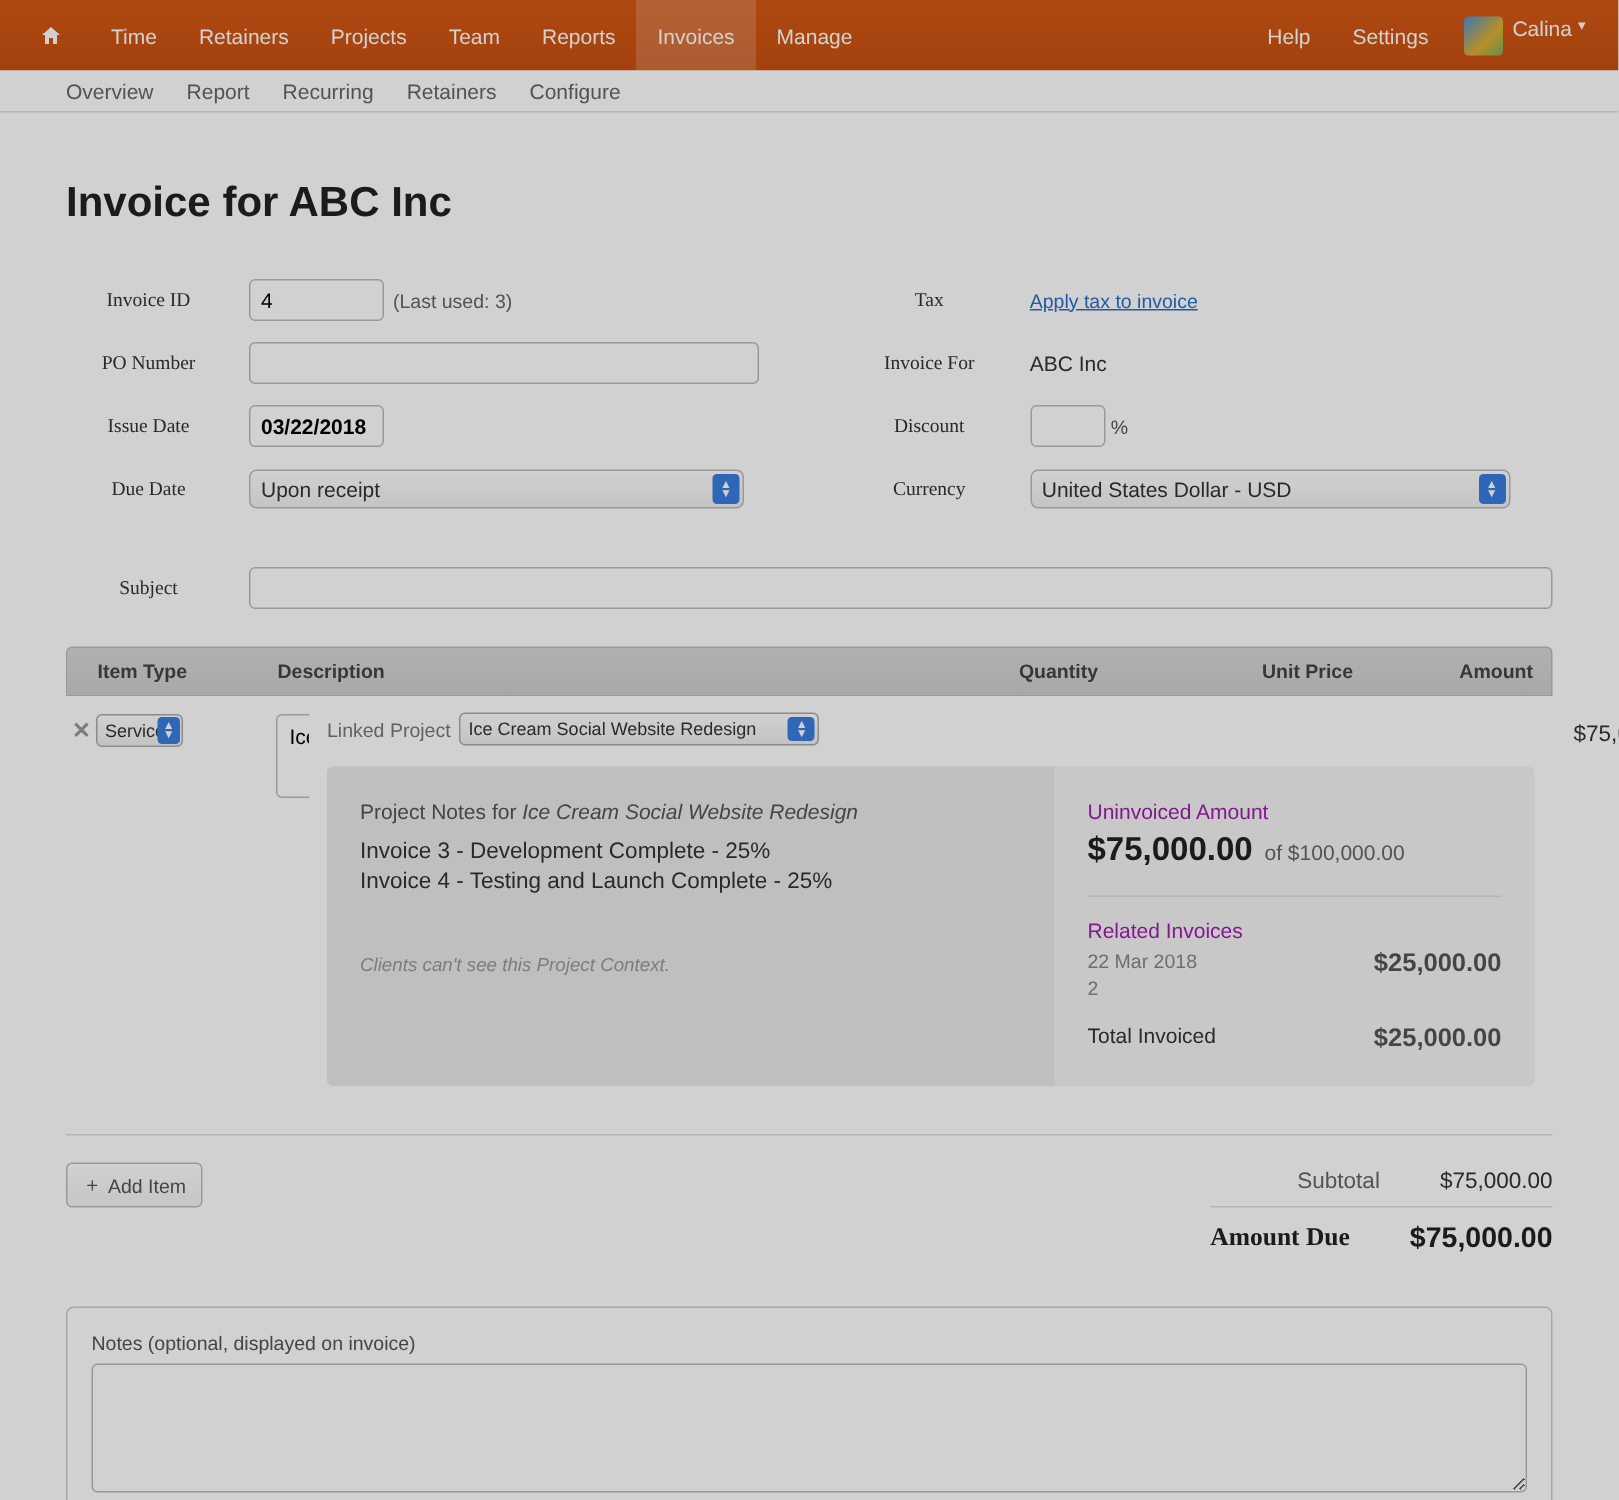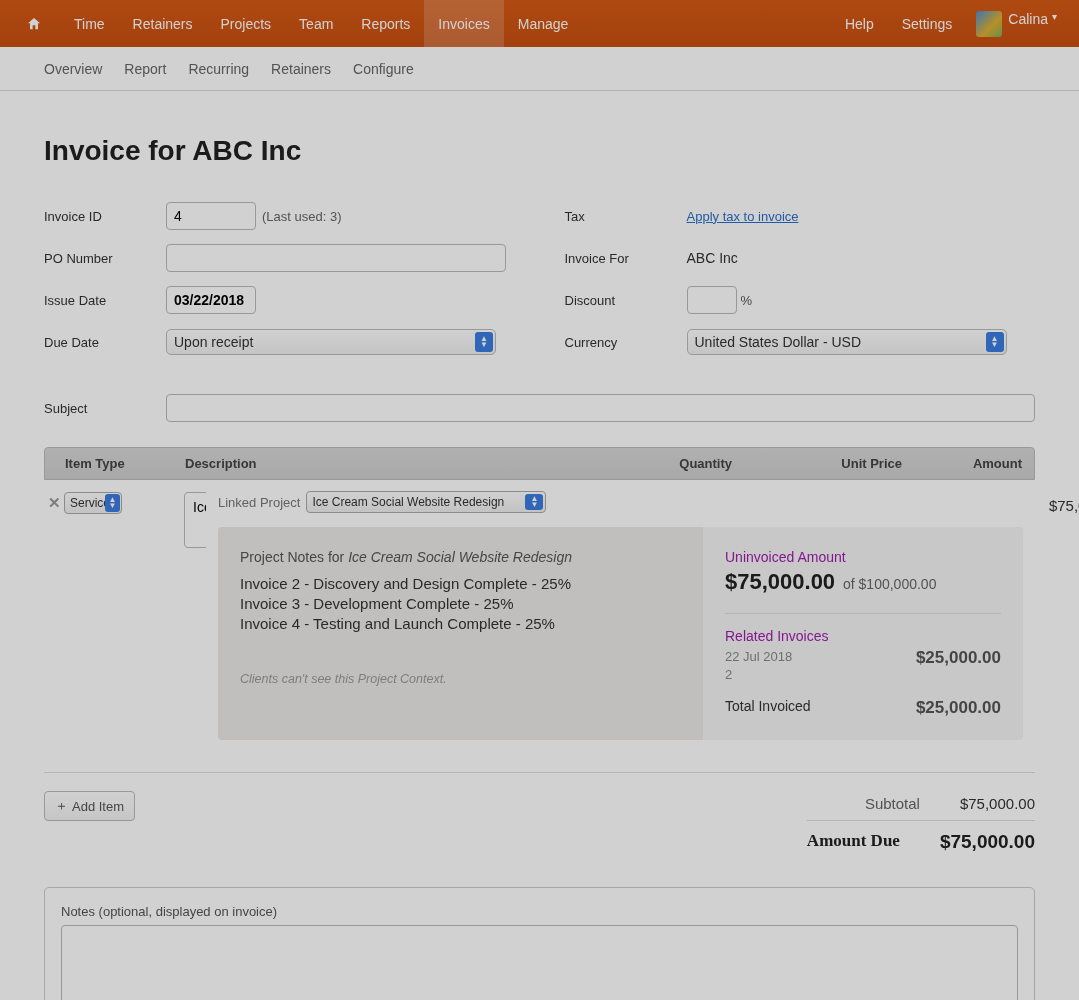--- a/index.html
+++ b/index.html
@@ -11,32 +11,32 @@
 .topnav .left { display:flex; align-items:flex-start; height:100%; }
 .navitem { color:#fff; font-size:14px; padding:0 14px; height:100%; display:flex; align-items:center; cursor:pointer; }
 .navitem.home { padding:0 18px; font-size:18px; }
 .navitem.active { background:rgba(255,255,255,0.18); }
 .topnav .right { margin-left:auto; display:flex; align-items:center; height:100%; }
 .avatar { width:26px; height:26px; background:linear-gradient(135deg,#4a90d9,#e0b030 60%,#7cae5b); border-radius:3px; margin-left:10px; margin-right:6px;}
 .userwrap { display:flex; align-items:flex-start; color:#fff; padding-right:14px;}
 .chev { margin-left:4px; font-size:10px; }
 
 
-.subnav { height:44px; border-bottom:1px solid #ddd; display:flex; align-items:center; padding-left:44px; gap:22px; font-size:14px; position:relative; z-index:2; background:#fff;}
+.subnav { height:28px; border-bottom:1px solid #ddd; display:flex; align-items:center; padding-left:44px; gap:22px; font-size:14px; position:relative; z-index:2; background:#fff;}
 .subnav .subitem { color:#666; cursor:pointer; }
 
 
 .page { padding: 44px 44px 40px 44px; position:relative; z-index:2; }
 h1 { font-size:28px; font-weight:700; margin-bottom:28px; color:#222;}
 
 
 .formgrid { display:flex; gap:50px; margin-bottom:30px;}
 .col { flex:1; }
 .row { display:flex; align-items:center; min-height:42px; }
-.row label { width:110px; text-align:left; margin-right:12px; color:#333; font-size:13px;}
+.row label { width:110px; text-align:center; margin-right:12px; color:#333; font-size:13px;font-family:Liberation Serif, serif;}
 .col.right .row label{ width:110px; }
 input[type=text].txt, .sel, textarea.txt { border:1px solid #bbb; border-radius:4px; padding:5px 7px; font-size:14px; background:#fff; font-family:inherit;}
 .short { width:90px; }
 .med { width:340px; }
 .date { width:90px; font-weight:600;}
 .duesel { width:330px; background:linear-gradient(#fff,#f0f0f0); border:1px solid #bbb; border-radius:5px; height:26px; padding:3px 7px; position:relative; display:flex; align-items:center; }
 .selcaret { position:absolute; right:2px; top:2px; bottom:2px; width:18px; background:#3b7de0; border-radius:3px; display:flex; flex-direction:column; align-items:center; justify-content:center; color:#fff; font-size:8px; line-height:6px;}
 .lastused { font-size:13px; color:#666; margin-left:6px;}
 a.link { color:#2a6fc9; text-decoration:underline; cursor:pointer; font-size:13px;}
 .pct { margin-left:4px; color:#555; font-size:13px;}
@@ -234,36 +234,35 @@
         <div class="linkedsel">
           <span>Ice Cream Social Website Redesign</span>
           <span class="selcaret">▲<br>▼</span>
         </div>
       </div>
       <div class="ctxpanel">
         <div class="ctxleft">
           <div class="hdr">
             <span>Project Notes for </span><i>Ice Cream Social Website Redesign</i>
           </div>
-          <div class="note">Invoice 2 - Discovery and Design Complete - 25%</div>
           <div class="note">Invoice 3 - Development Complete - 25%</div>
           <div class="note">Invoice 4 - Testing and Launch Complete - 25%</div>
           <div class="foot">Clients can't see this Project Context.</div>
         </div>
         <div class="ctxright">
           <div class="lbl">Uninvoiced Amount</div>
           <div>
             <span class="bigamt">$75,000.00</span>
             <span class="ofamt">of $100,000.00</span>
           </div>
           <hr>
           <div class="lbl">Related Invoices</div>
           <div class="relinv">
             <div class="meta">
-              <div>22 Jul 2018</div>
+              <div>22 Mar 2018</div>
               <div>2</div>
             </div>
             <div class="amt">$25,000.00</div>
           </div>
           <div class="totalinv">
             <span>Total Invoiced</span>
             <span class="amt">$25,000.00</span>
           </div>
         </div>
       </div>

